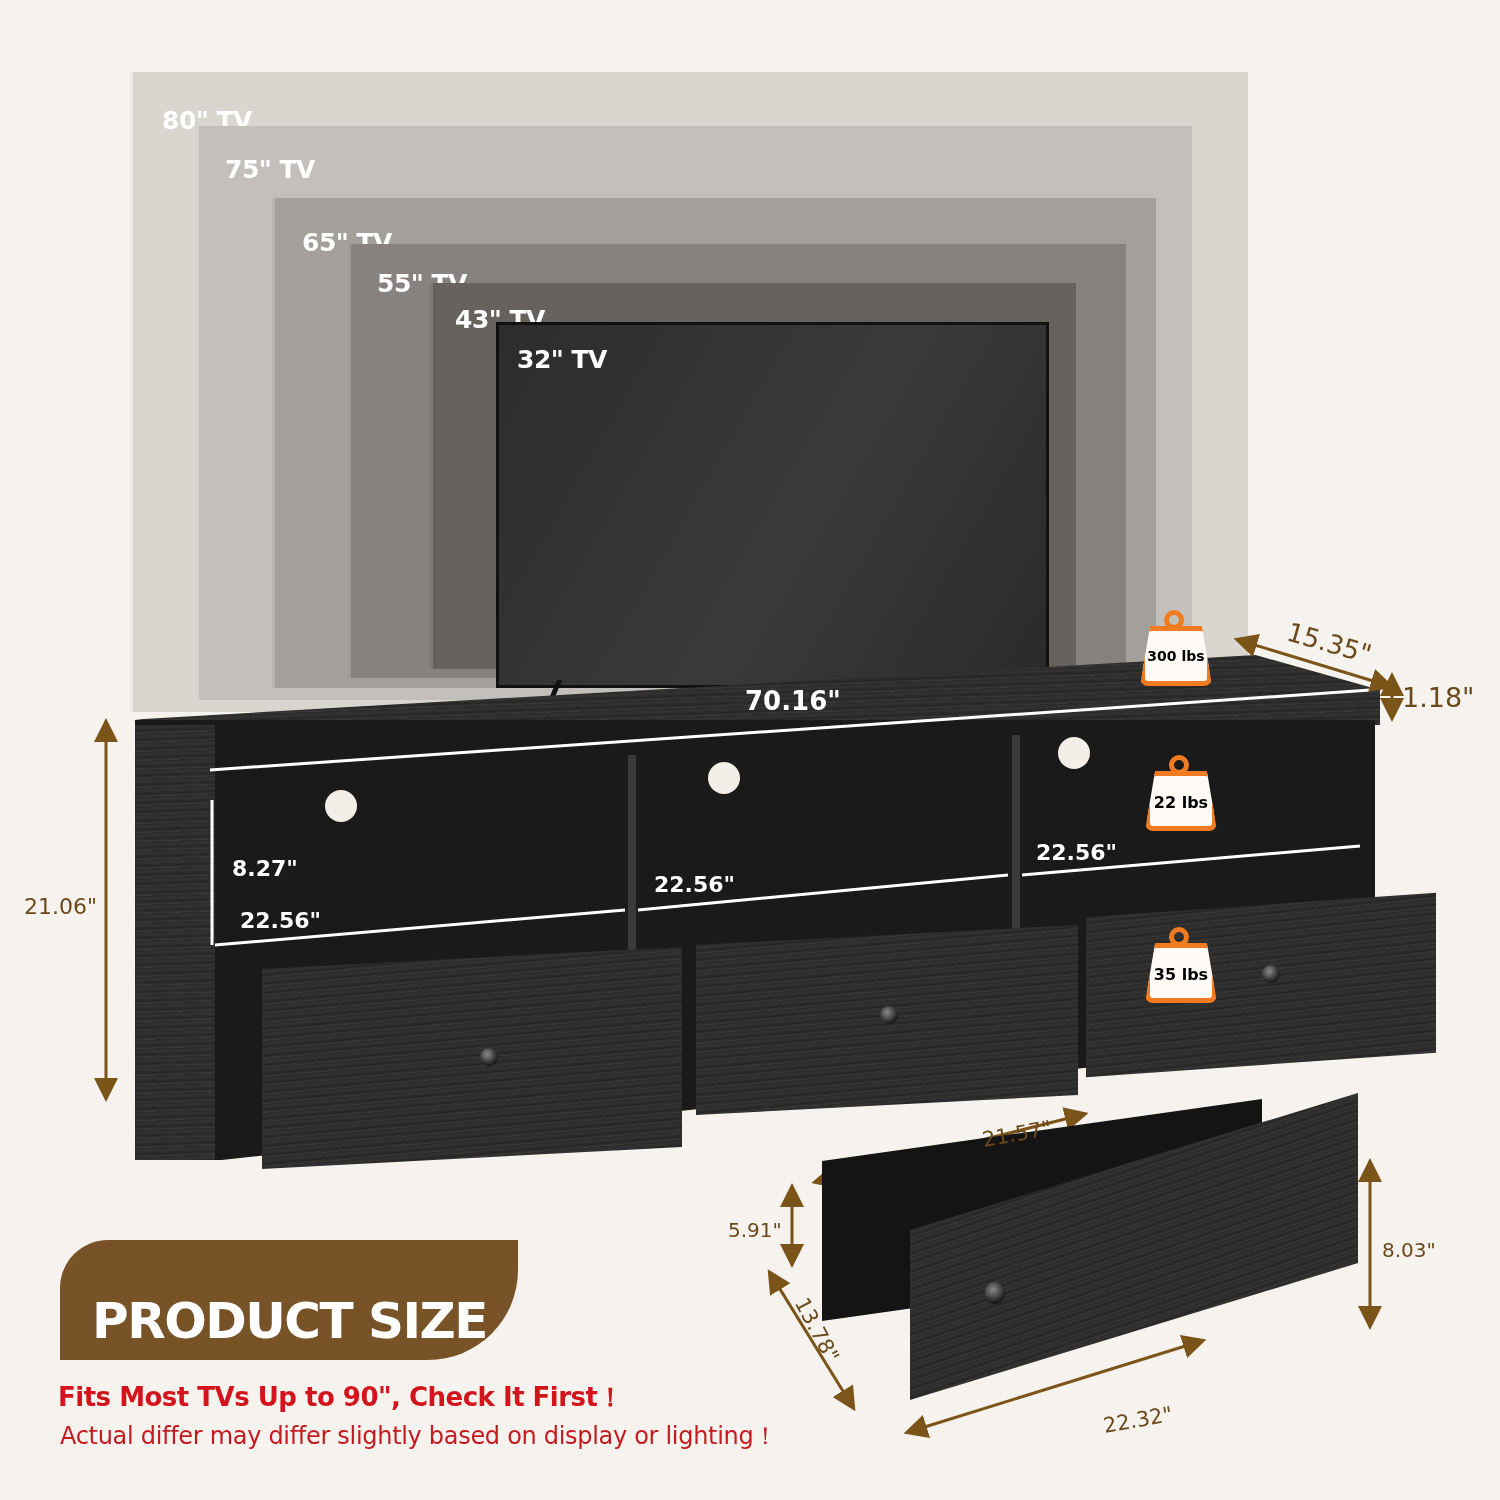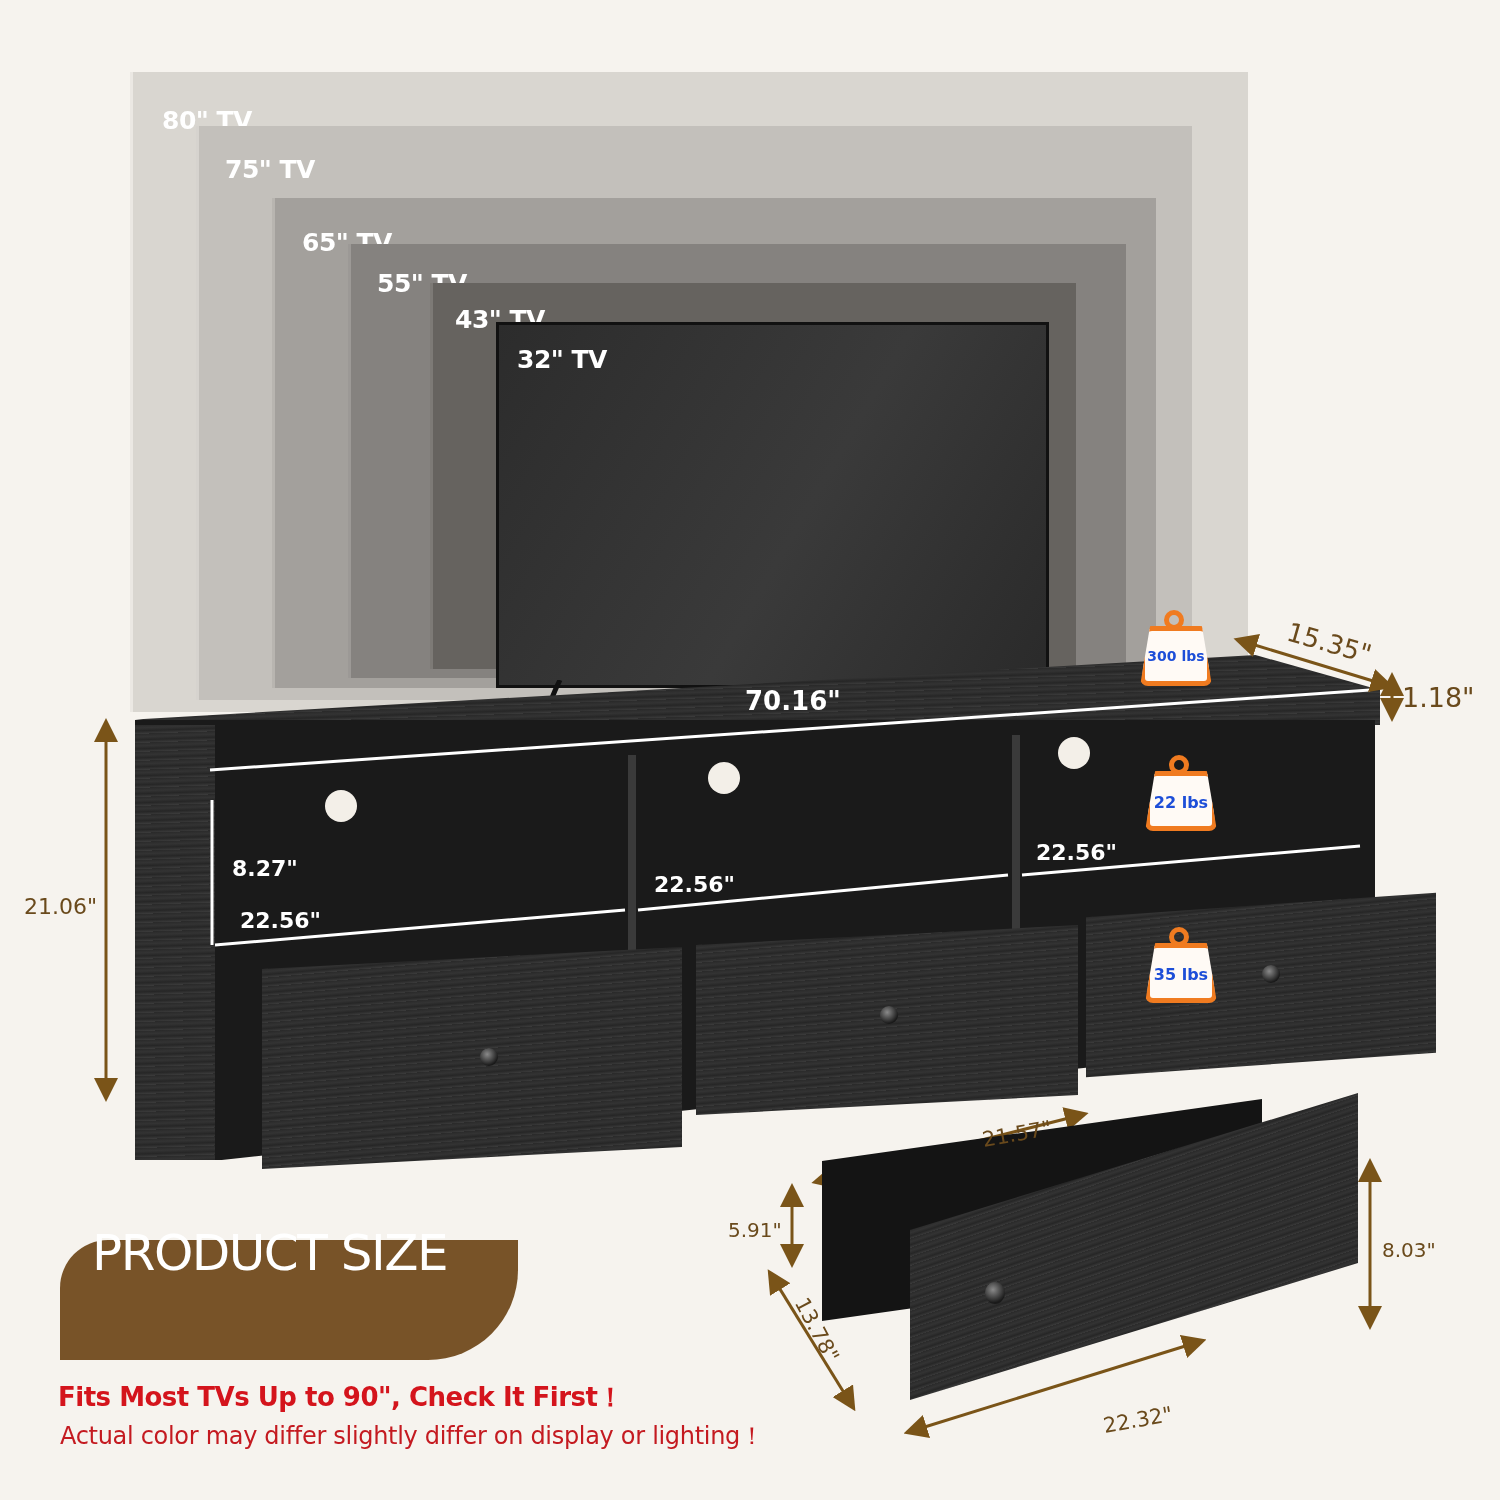--- a/index.html
+++ b/index.html
@@ -5,21 +5,21 @@
   html, body { margin:0; padding:0; }
   body { width:1500px; height:1500px; background:#f6f3ee; position:relative; overflow:hidden; font-family:"Liberation Sans", sans-serif; }
   .abs { position:absolute; }
   .tv-frame { position:absolute; box-sizing:border-box; }
   .tv-label { position:absolute; color:#ffffff; font-weight:bold; font-size:25px; font-family:"DejaVu Sans", sans-serif; letter-spacing:-0.5px; }
   .dim-dark { position:absolute; color:#6a4a1c; font-size:22px; font-family:"DejaVu Sans", sans-serif; }
   .dim-white { position:absolute; color:#ffffff; font-weight:bold; font-size:22px; font-family:"DejaVu Sans", sans-serif; }
   .weight { position:absolute; width:72px; height:78px; }
   .weight .ring { position:absolute; left:24px; top:0; width:20px; height:20px; border:5px solid #f07b20; border-radius:50%; box-sizing:border-box; }
   .weight .body { position:absolute; left:0; top:16px; width:72px; height:60px; background:#fffaf5; border:5px solid #f07b20; border-radius:12px 12px 8px 8px; box-sizing:border-box; clip-path: polygon(14% 0, 86% 0, 100% 100%, 0 100%); }
-  .weight .txt { position:absolute; left:0; width:72px; top:38px; text-align:center; color:#1d4ed8; font-size:16px; font-weight:bold; font-family:"DejaVu Sans", sans-serif; }
+  .weight .txt { position:absolute; left:0; width:72px; top:38px; text-align:center; color:#000000; font-size:16px; font-weight:bold; font-family:"DejaVu Sans", sans-serif; }
   .wood { background: repeating-linear-gradient(178deg, #2a2a2a 0px, #333 3px, #262626 6px, #3a3a3a 9px); }
   .knob { position:absolute; width:18px; height:18px; border-radius:50%; background:radial-gradient(circle at 40% 35%, #8a8a8a, #1a1a1a 70%); }
   .hole { position:absolute; border-radius:50%; background:#f3efe8; }
 </style>
 </head>
 <body>
 
 <div class="tv-frame" style="left:130px;top:72px;width:1118px;height:640px;background:#d9d6d0;border-left:3px solid #ebe8e3;"></div>
 <div class="tv-label" style="left:162px;top:106px;">80" TV</div>
 
@@ -115,16 +115,16 @@
 <div class="abs wood" style="left:910px;top:1230px;width:448px;height:170px;transform:skewY(-17deg);transform-origin:left top;"></div>
 <div class="knob" style="left:985px;top:1282px;width:20px;height:22px;"></div>
 
 <div class="dim-dark" style="left:982px;top:1122px;font-size:21px;transform:rotate(-10deg);">21.57"</div>
 <div class="dim-dark" style="left:728px;top:1218px;font-size:20px;">5.91"</div>
 <div class="dim-dark" style="left:1382px;top:1238px;font-size:20px;">8.03"</div>
 <div class="dim-dark" style="left:782px;top:1318px;font-size:21px;transform:rotate(62deg);">13.78"</div>
 <div class="dim-dark" style="left:1103px;top:1408px;font-size:21px;transform:rotate(-10deg);">22.32"</div>
 
 <div class="abs" style="left:60px;top:1240px;width:458px;height:120px;background:#785328;border-radius:48px 0 90px 0;"></div>
-<div class="abs" style="left:92px;top:1224px;color:#fff;font-weight:normal;font-size:50px;font-family:'DejaVu Sans',sans-serif;letter-spacing:-1.5px;text-align:right;">PRODUCT SIZE</div>
+<div class="abs" style="left:92px;top:1292px;color:#fff;font-weight:bold;font-size:50px;font-family:'DejaVu Sans',sans-serif;letter-spacing:-1.5px;text-align:right;">PRODUCT SIZE</div>
 
 <div class="abs" style="left:58px;top:1380px;color:#d4141c;font-weight:bold;font-size:26px;font-family:'DejaVu Sans',sans-serif;letter-spacing:-0.5px;">Fits Most TVs Up to 90", Check It First！</div>
-<div class="abs" style="left:60px;top:1420px;color:#c41a20;font-size:24px;font-family:'DejaVu Sans',sans-serif;letter-spacing:-0.3px;">Actual color may differ slightly differ on display or lighting！</div>
+<div class="abs" style="left:60px;top:1420px;color:#c41a20;font-size:24px;font-family:'DejaVu Sans',sans-serif;letter-spacing:-0.3px;">Actual differ may differ slightly based on display or lighting！</div>
 
 </body></html>

